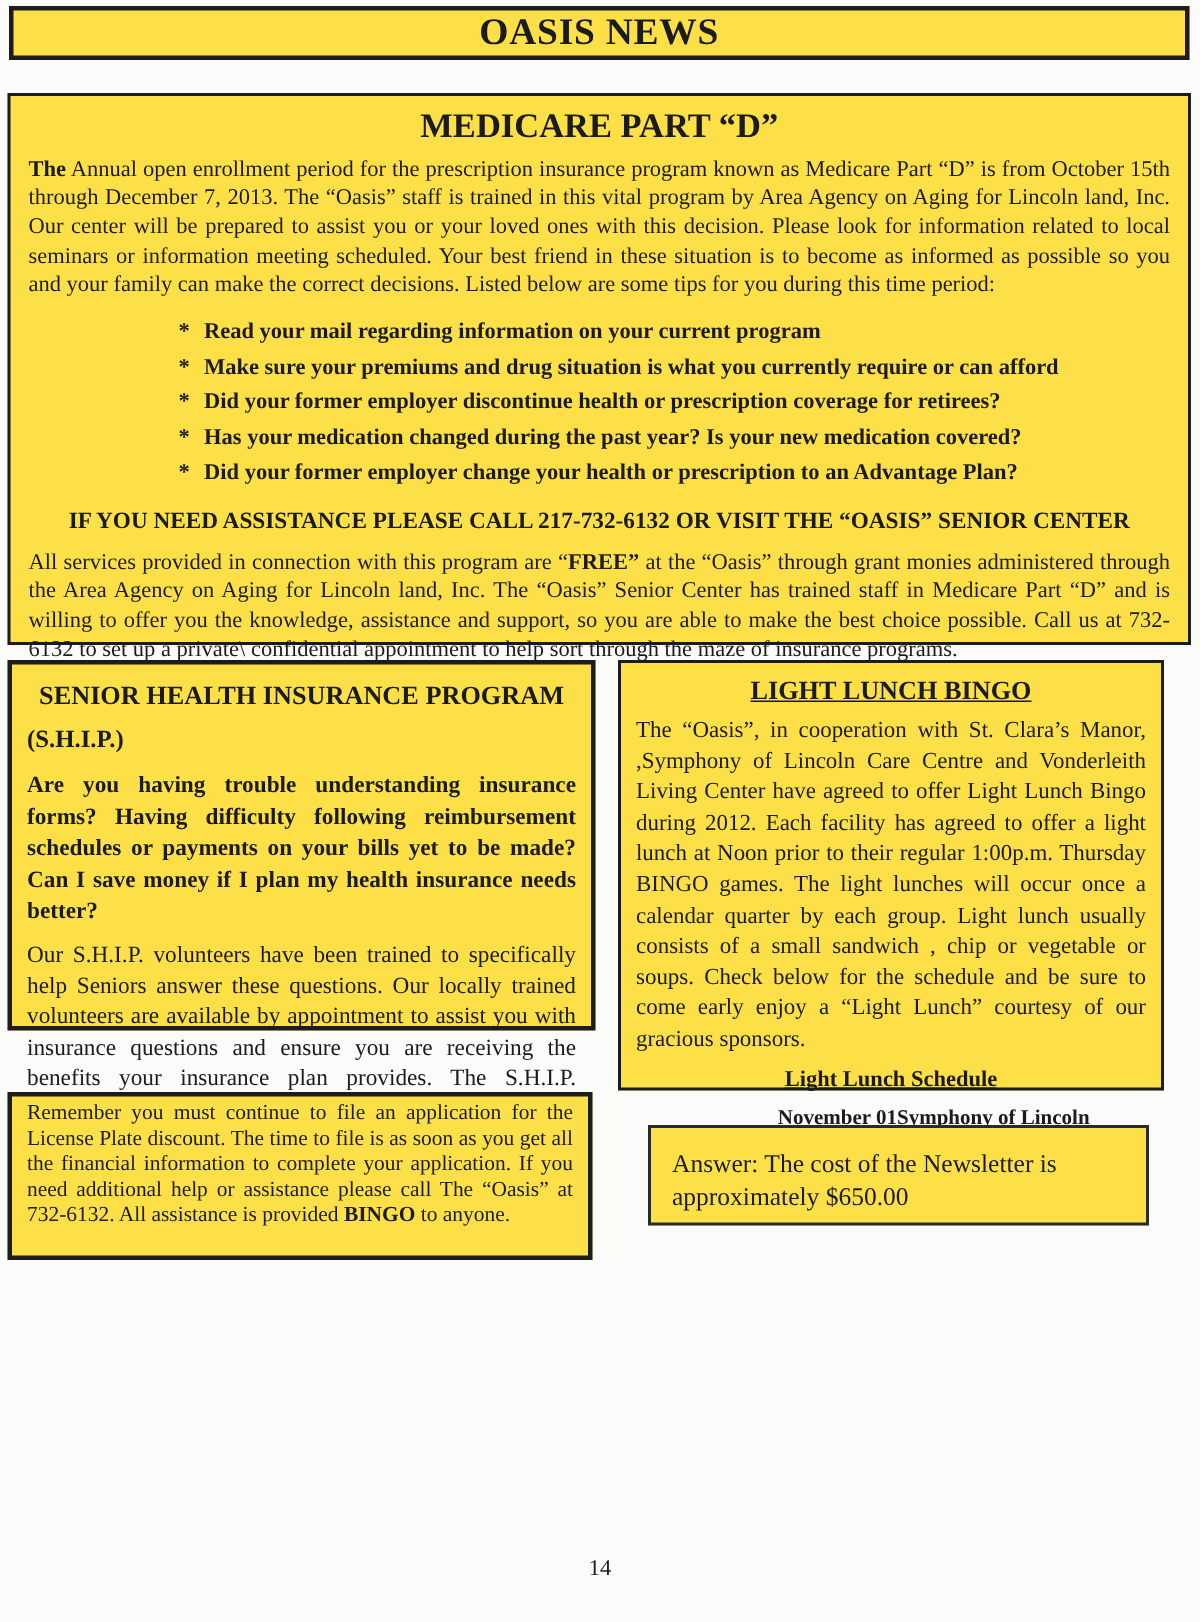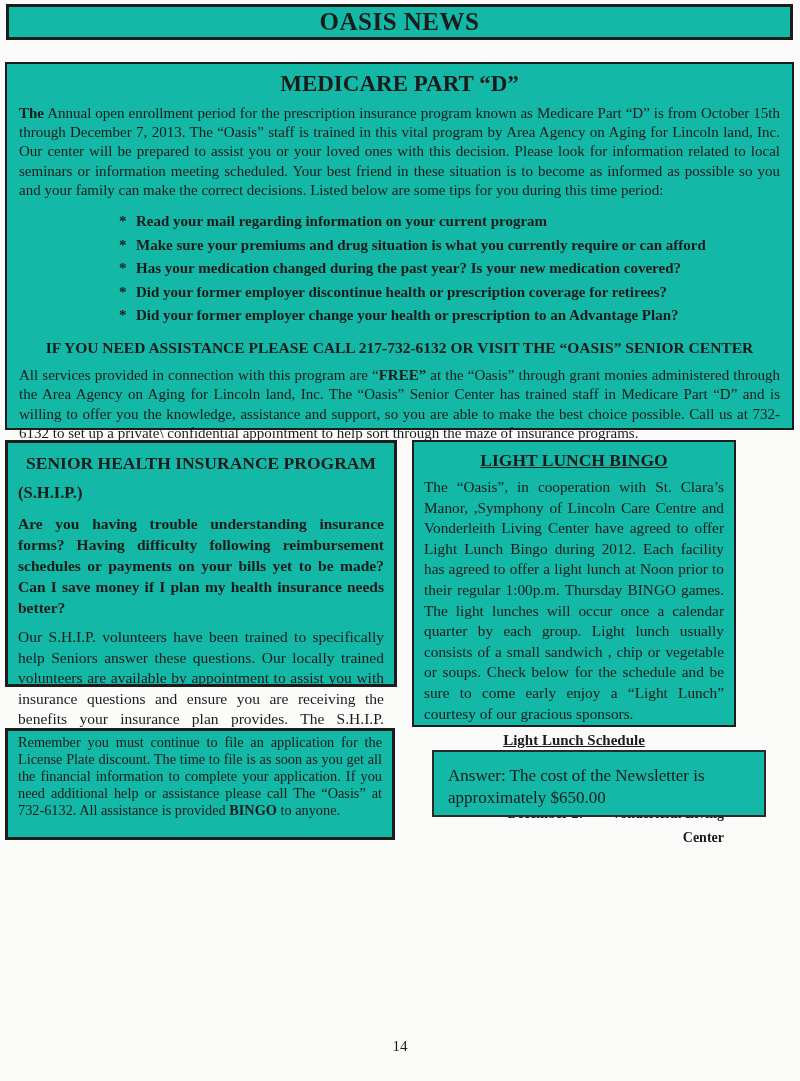--- a/index.html
+++ b/index.html
@@ -2,21 +2,21 @@
 <html><head>
 <meta charset="utf-8">
 <style>
   html,body{margin:0;padding:0;}
   body{
     width:800px;height:1081px;position:relative;
     background:#fbfbfa;color:#1b1b1b;
     font-family:"Liberation Serif", serif;
     -webkit-font-smoothing:antialiased;
   }
-  .box{position:absolute;background:#14b8a6;border:2px solid #1c1c1c;box-sizing:border-box;}
+  .box{position:absolute;background:#fde047;border:2px solid #1c1c1c;box-sizing:border-box;}
 
   
   .hdr{left:6px;top:4px;width:787px;height:36px;border-width:3px;
        display:flex;align-items:center;justify-content:center;}
   .hdr-title{font-size:25px;font-weight:bold;letter-spacing:.5px;}
 
   
   .med{left:5px;top:62px;width:789px;height:368px;border-width:2px;padding:5px 12px 0;}
   .med-title{text-align:center;font-weight:bold;font-size:23px;margin:2px 0 7px;}
   .med-intro{font-size:15px;line-height:19.2px;text-align:justify;margin:0;}
@@ -27,21 +27,21 @@
   .med-close{font-size:15px;line-height:19.5px;text-align:justify;margin:0;}
 
   
   .ship{left:5px;top:440px;width:392px;height:247px;border-width:3px;padding:6px 10px 0;}
   .ship-title{text-align:center;font-weight:bold;font-size:17.5px;margin:4px 0 0;}
   .ship-sub{text-align:left;font-weight:bold;font-size:16.5px;margin:9px 0 10px;}
   .ship-q{font-weight:bold;font-size:15.5px;line-height:21px;text-align:justify;margin:0;}
   .ship-a{font-size:15.5px;line-height:20.6px;text-align:justify;margin:9px 0 0;}
 
   
-  .bingo{left:412px;top:440px;width:324px;height:287px;border-width:2px;padding:5px 10px 0;}
+  .bingo{left:412px;top:440px;width:364px;height:287px;border-width:2px;padding:5px 10px 0;}
   .bingo-title{text-align:center;font-weight:bold;font-size:17.5px;
                text-decoration:underline;margin:3px 0 6px;}
   .bingo-body{font-size:15.3px;line-height:20.6px;text-align:justify;margin:0;}
   .sched-title{text-align:center;font-weight:bold;font-size:15px;
                text-decoration:underline;margin:8px 0 5px;}
   .sched-row{display:flex;margin-left:68px;font-weight:bold;font-size:14px;line-height:24px;text-align:right;}
   .sched-date{width:106px;}
 
   
   .benefit{left:5px;top:728px;width:390px;height:112px;border-width:3px;padding:3px 10px 0;}
@@ -61,22 +61,22 @@
 <div class="box hdr">
   <span class="hdr-title">OASIS NEWS</span>
 </div>
 
 <div class="box med">
   <div class="med-title">MEDICARE PART “D”</div>
   <p class="med-intro"><b>The</b><span> Annual open enrollment period for the prescription insurance program known as Medicare Part “D” is from October 15th through December 7, 2013.  The “Oasis” staff is trained in this vital program by Area Agency on Aging for Lincoln land, Inc.   Our center will be prepared to assist you or your loved ones with this decision.  Please look for information related to local seminars or information meeting scheduled.  Your best friend in these situation is to become as informed as possible so you and your family can make the correct decisions.  Listed below are some tips for you during this time period:</span></p>
   <div class="tips">
     <div class="tip">Read your mail regarding information on your current program</div>
     <div class="tip">Make sure your premiums and drug situation is what you currently require or can afford</div>
+    <div class="tip">Did your former employer discontinue health or prescription coverage for retirees?</div>
     <div class="tip">Has your medication changed during the past year?  Is your new medication covered?</div>
-    <div class="tip">Did your former employer discontinue health or prescription coverage for retirees?</div>
     <div class="tip">Did your former employer change your health or prescription to an Advantage Plan?</div>
   </div>
   <div class="med-assist">IF YOU NEED ASSISTANCE PLEASE CALL 217-732-6132 OR VISIT THE “OASIS” SENIOR CENTER</div>
   <p class="med-close"><span>All services provided in connection with this program are “</span><b>FREE”</b><span> at the “Oasis” through grant monies administered through the Area Agency on Aging for Lincoln land, Inc.  The “Oasis” Senior Center has trained staff in Medicare Part “D” and is willing to offer you the knowledge, assistance and support, so you are able to make the best choice possible.  Call us at 732-6132 to set up a private\ confidential appointment to help sort through the maze of insurance programs.</span></p>
 </div>
 
 <div class="box ship">
   <div class="ship-title">SENIOR HEALTH INSURANCE PROGRAM</div>
   <div class="ship-sub">(S.H.I.P.)</div>
   <p class="ship-q">Are you having trouble understanding insurance forms? Having difficulty following reimbursement schedules or payments on your bills yet to be made?  Can I save money if I plan my health insurance needs better?</p>

